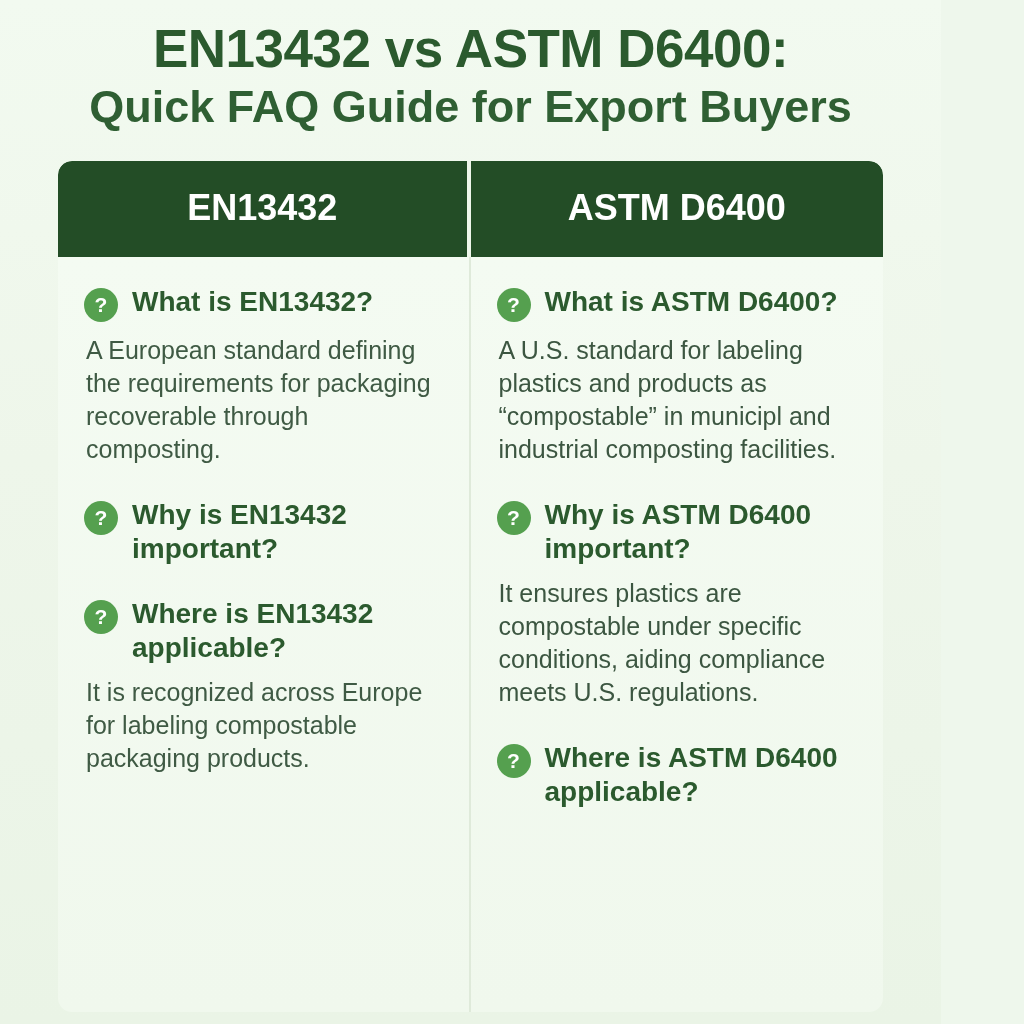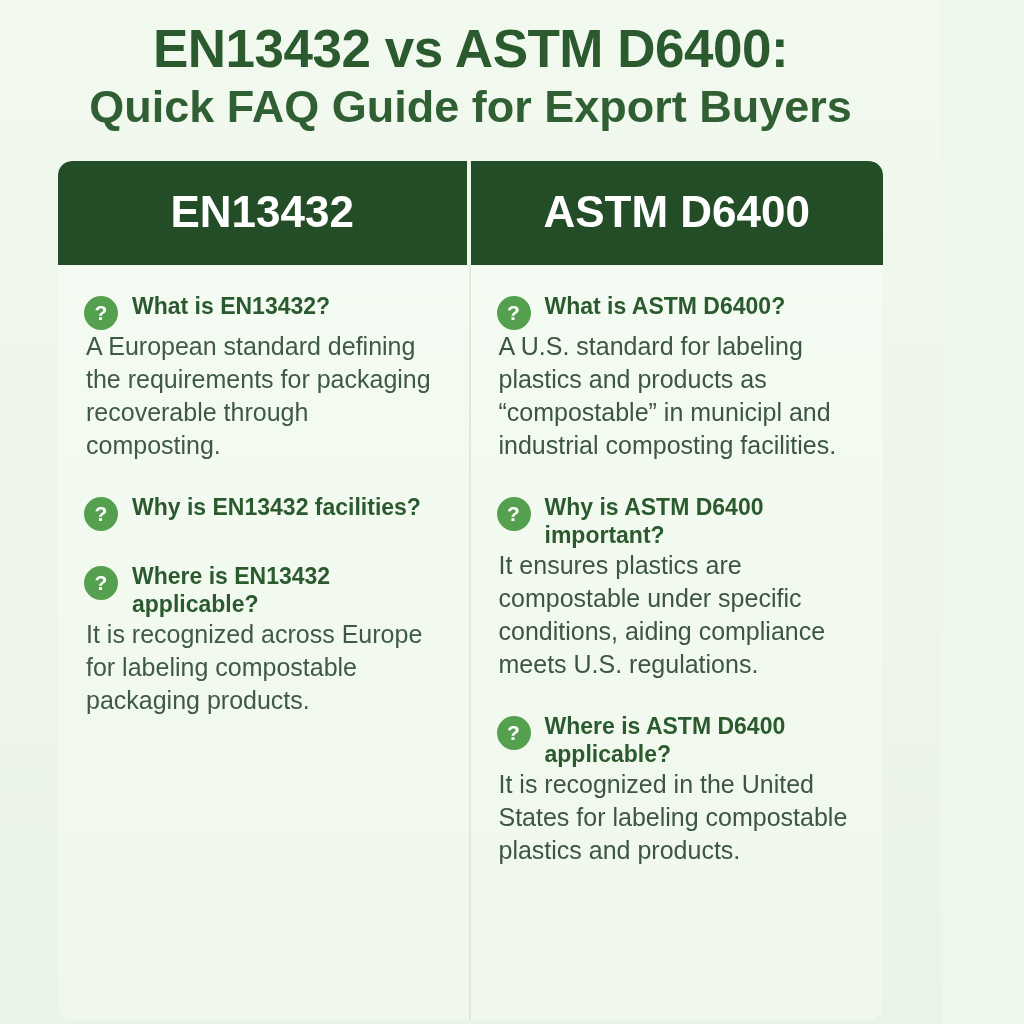--- a/index.html
+++ b/index.html
@@ -51,21 +51,21 @@
   .head-row {
     display: flex;
     background: #234d26;
     border-radius: 14px 14px 0 0;
     overflow: hidden;
   }
   .head-cell {
     flex: 1 1 50%;
     text-align: center;
     color: #ffffff;
-    font-size: 44px;
+    font-size: 36px;
     font-weight: bold;
     padding: 26px 10px 28px 10px;
     box-sizing: border-box;
   }
   .head-cell.left {
     border-right: 4px solid #eef6ea;
   }
   .body-row {
     display: flex;
     background: linear-gradient(180deg, #f4fbf2 0%, #f0f8ed 100%);
@@ -94,27 +94,27 @@
     border-radius: 50%;
     background: #55a04f;
     color: #ffffff;
     font-size: 21px;
     font-weight: bold;
     line-height: 34px;
     text-align: center;
     margin-top: 3px;
   }
   .q-text {
-    font-size: 23px;
+    font-size: 28px;
     font-weight: bold;
     color: #2b5a2e;
     line-height: 1.2;
   }
   .a-text {
-    margin-top: 0;
+    margin-top: 12px;
     margin-left: 2px;
     font-size: 25px;
     color: #3f5a44;
     line-height: 1.32;
   }
   .col.right .a-text {
     color: #3c5641;
   }
 </style>
 </head>
@@ -142,21 +142,21 @@
           <div class="q-line">
             <div class="q-icon">?</div>
             <div class="q-text">What is EN13432?</div>
           </div>
           <div class="a-text">A European standard defining the requirements for packaging recoverable through composting.</div>
         </div>
 
         <div class="qa">
           <div class="q-line">
             <div class="q-icon">?</div>
-            <div class="q-text">Why is EN13432 facilities?</div>
+            <div class="q-text">Why is EN13432 important?</div>
           </div>
         </div>
 
         <div class="qa">
           <div class="q-line">
             <div class="q-icon">?</div>
             <div class="q-text">Where is EN13432 applicable?</div>
           </div>
           <div class="a-text">It is recognized across Europe for labeling compostable packaging products.</div>
         </div>
@@ -179,20 +179,19 @@
             <div class="q-text">Why is ASTM D6400 important?</div>
           </div>
           <div class="a-text">It ensures plastics are compostable under  specific conditions, aiding compliance meets U.S. regulations.</div>
         </div>
 
         <div class="qa">
           <div class="q-line">
             <div class="q-icon">?</div>
             <div class="q-text">Where is ASTM D6400 applicable?</div>
           </div>
-          <div class="a-text">It is recognized in the United States for labeling compostable plastics and products.</div>
         </div>
 
       </div>
 
     </div>
   </div>
 </div>
 
 </body></html>

